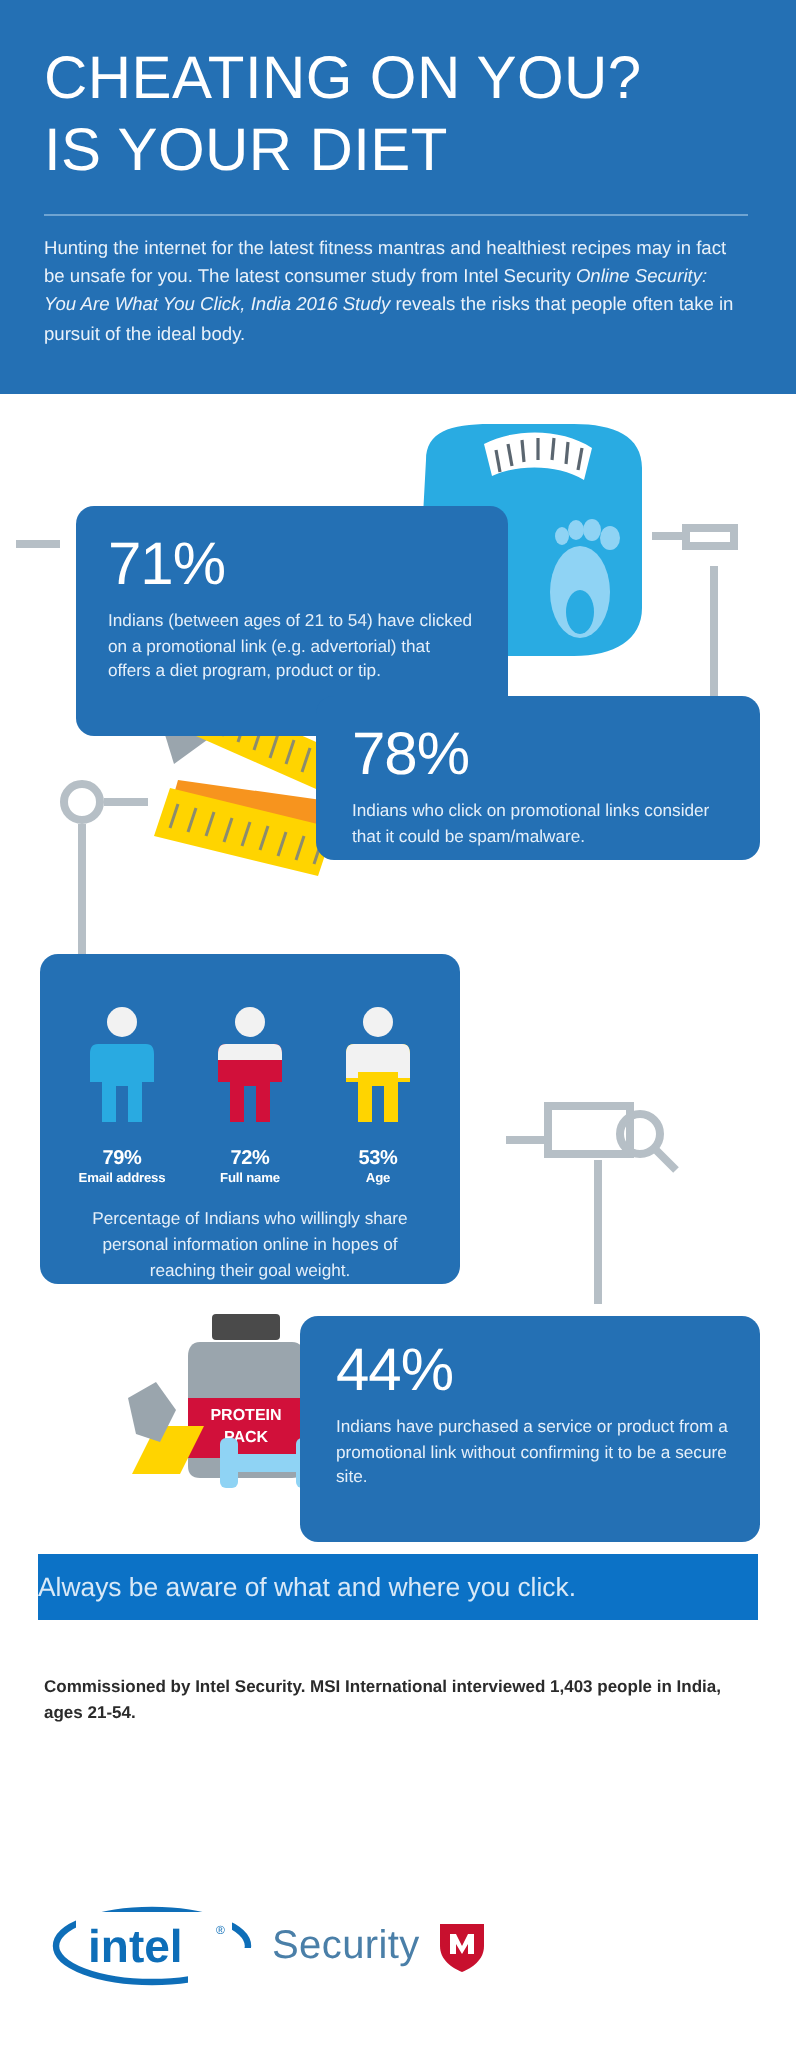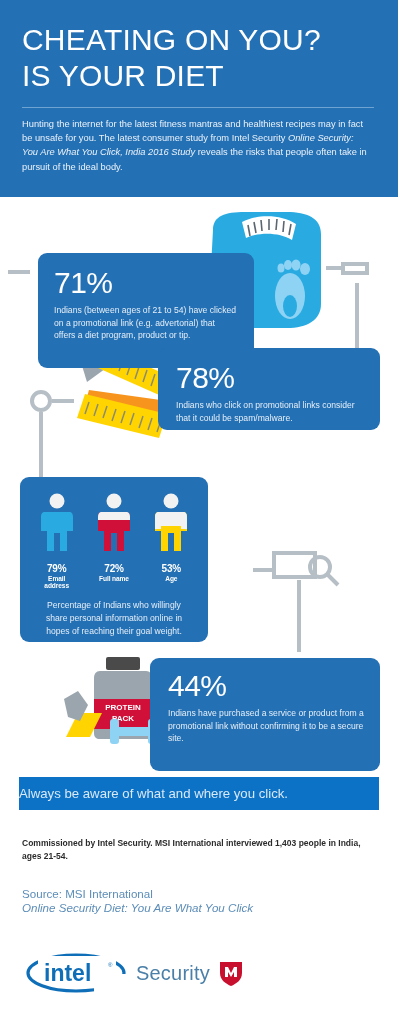--- a/index.html
+++ b/index.html
@@ -91,21 +91,21 @@
   }
   .card-body {
     font-size: 8.6px;
     line-height: 12.6px;
     color: #E5EFF9;
     margin-top: 5px;
   }
 
   #card1 { left: 38px; top: 213px; width: 216px; height: 115px; padding: 14px 16px 12px 16px; margin-top: 40px; }
   #card2 { left: 158px; top: 348px; width: 222px; height: 82px; padding: 14px 16px 0 18px; }
-  #card3 { left: 20px; top: 477px; width: 188px; height: 165px; padding: 14px 16px 0 16px; }
+  #card3 { left: 20px; top: 477px; width: 210px; height: 165px; padding: 24px 16px 0 16px; }
   #card4 { left: 150px; top: 658px; width: 230px; height: 113px; padding: 12px 16px 0 18px; }
 
   
   .people-row {
     display: flex;
     justify-content: center;
     gap: 16px;
     margin-top: 2px;
   }
   .person { width: 48px; text-align: center; }
@@ -324,24 +324,20 @@
     <div class="card-pct">44%</div>
     <div class="card-body">Indians have purchased a service or product from a promotional link without confirming it to be a secure site.</div>
   </div>
 
   <div class="banner">
     <span class="banner-text">Always be aware of what and where you click.</span>
   </div>
 
   <div class="footer">
     <div class="meth-body">Commissioned by Intel Security. MSI International interviewed 1,403 people in India, ages 21-54.</div>
-    <div class="source-block">
-      <div class="source-line-1">Source: MSI International</div>
-      <div class="source-line-2">Online Security Diet: You Are What You Click</div>
-    </div>
   </div>
 
   <div class="logo">
     <svg width="105" height="46" viewBox="0 0 105 46">
       <ellipse cx="52" cy="23" rx="48" ry="18" fill="none" stroke="#0E6EB8" stroke-width="3.2"></ellipse>
       <rect x="14" y="6" width="78" height="16" fill="#FFFFFF"></rect>
       <rect x="70" y="24" width="34" height="22" fill="#FFFFFF"></rect>
       <text x="20" y="31" font-family="Liberation Sans, sans-serif" font-size="23" font-weight="bold" fill="#0E6EB8">intel</text>
       <text x="84" y="17" font-family="Liberation Sans, sans-serif" font-size="6" fill="#0E6EB8">®</text>
     </svg>

